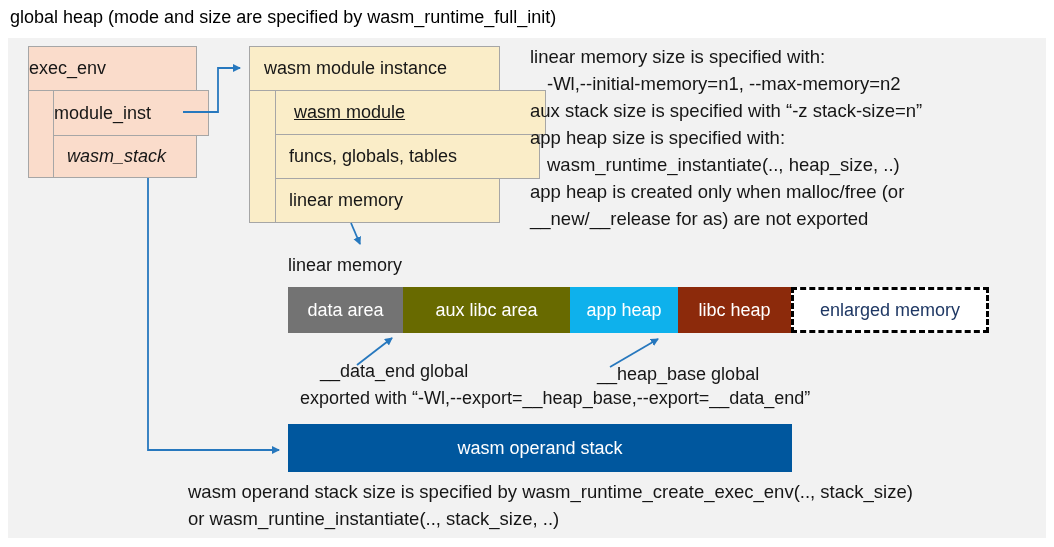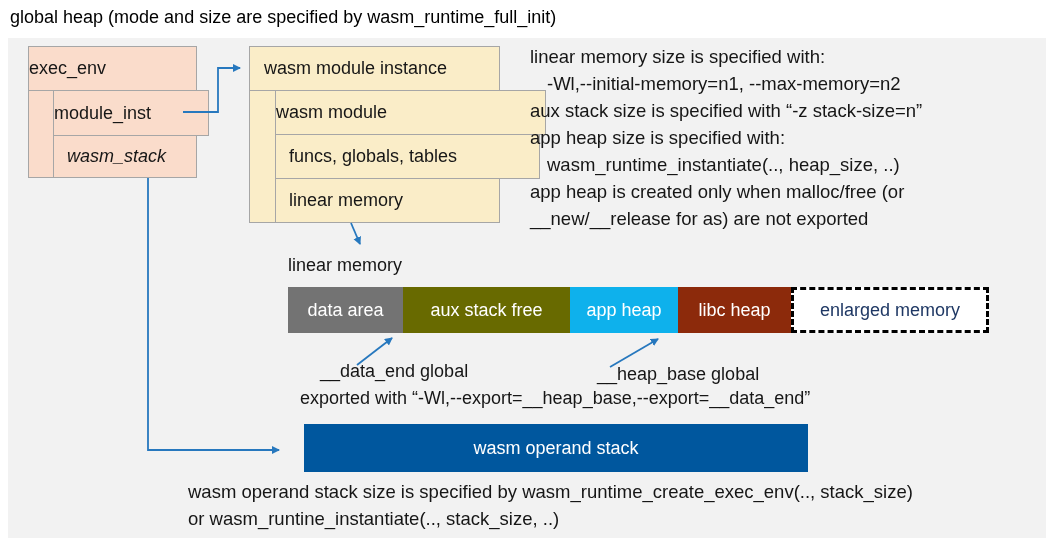--- a/index.html
+++ b/index.html
@@ -14,21 +14,21 @@
   .peach{background:#FADCCB;}
   .cream{background:#FAEDC8;}
 
   #exec-outer{left:28px;top:46px;width:169px;height:132px;}
   #exec-header{left:28px;top:46px;width:169px;height:45px;padding-left:0;}
   #box-module-inst{left:53px;top:90px;width:156px;height:46px;}
   #box-wasm-stack{left:53px;top:135px;width:144px;height:43px;padding-left:13px;font-style:italic;}
 
   #mi-outer{left:249px;top:46px;width:251px;height:177px;}
   #mi-header{left:249px;top:46px;width:251px;height:45px;padding-left:14px;}
-  #box-wasm-module{left:275px;top:90px;width:271px;height:45px;padding-left:0;}
+  #box-wasm-module{left:275px;top:90px;width:271px;height:45px;padding-left:18px;text-decoration:underline;}
   #box-funcs{left:275px;top:134px;width:265px;height:45px;padding-left:13px;}
   #box-linmem{left:275px;top:178px;width:225px;height:45px;padding-left:13px;}
 
   #notes{left:530px;top:43px;width:505px;font-size:18.5px;line-height:27px;}
   #notes .indent{padding-left:17px;}
 
   #linmem-label{left:288px;top:255px;font-size:18px;}
 
   #membar{left:288px;top:287px;height:46px;display:flex;}
   #membar .seg{height:46px;display:flex;align-items:center;justify-content:center;
@@ -36,21 +36,21 @@
   .seg0{width:115px;} .seg1{width:167px;} .seg2{width:108px;}
   .seg3{width:113px;}
   .seg4{width:198px;border:3px dashed #000;background:#fff;}
 
   #lbl-data-end{left:320px;top:361px;font-size:18px;}
   #lbl-heap-base{left:597px;top:364px;font-size:18px;}
   #lbl-export{left:300px;top:388px;font-size:18px;}
 
   #opstack{left:288px;top:424px;width:504px;height:48px;background:#00579E;
            display:flex;align-items:center;justify-content:center;
-           color:#fff;font-size:18px;margin-left:16px;}
+           color:#fff;font-size:18px;}
 
   #footnote{left:188px;top:478px;font-size:18.5px;line-height:27px;}
 
   #connectors{left:0;top:0;width:1054px;height:547px;pointer-events:none;}
 </style>
 </head>
 <body>
 
 <div class="abs" id="title">global heap (mode and size are specified by wasm_runtime_full_init)</div>
 
@@ -73,21 +73,21 @@
   <div>aux stack size is specified with “-z stack-size=n”</div>
   <div>app heap size is specified with:</div>
   <div class="indent">wasm_runtime_instantiate(.., heap_size, ..)</div>
   <div>app heap is created only when malloc/free (or</div>
   <div>__new/__release for as) are not exported</div>
 </div>
 
 <div class="abs" id="linmem-label">linear memory</div>
 <div class="abs" id="membar">
   <div class="seg seg0" style="background-color: #737373; color: rgb(255, 255, 255);">data area</div>
-  <div class="seg seg1" style="background-color: rgb(104, 106, 0); color: rgb(255, 255, 255);">aux stack free</div>
+  <div class="seg seg1" style="background-color: rgb(104, 106, 0); color: rgb(255, 255, 255);">aux libc area</div>
   <div class="seg seg2" style="background-color: rgb(14, 177, 236); color: rgb(255, 255, 255);">app heap</div>
   <div class="seg seg3" style="background-color: rgb(140, 42, 11); color: rgb(255, 255, 255);">libc heap</div>
   <div class="seg seg4" style="background-color: rgb(255, 255, 255); color: rgb(31, 56, 100);">enlarged memory</div>
 </div>
 
 <div class="abs" id="lbl-data-end">__data_end global</div>
 <div class="abs" id="lbl-heap-base">__heap_base global</div>
 <div class="abs" id="lbl-export">exported with “-Wl,--export=__heap_base,--export=__data_end”</div>
 
 <div class="abs" id="opstack">wasm operand stack</div>

